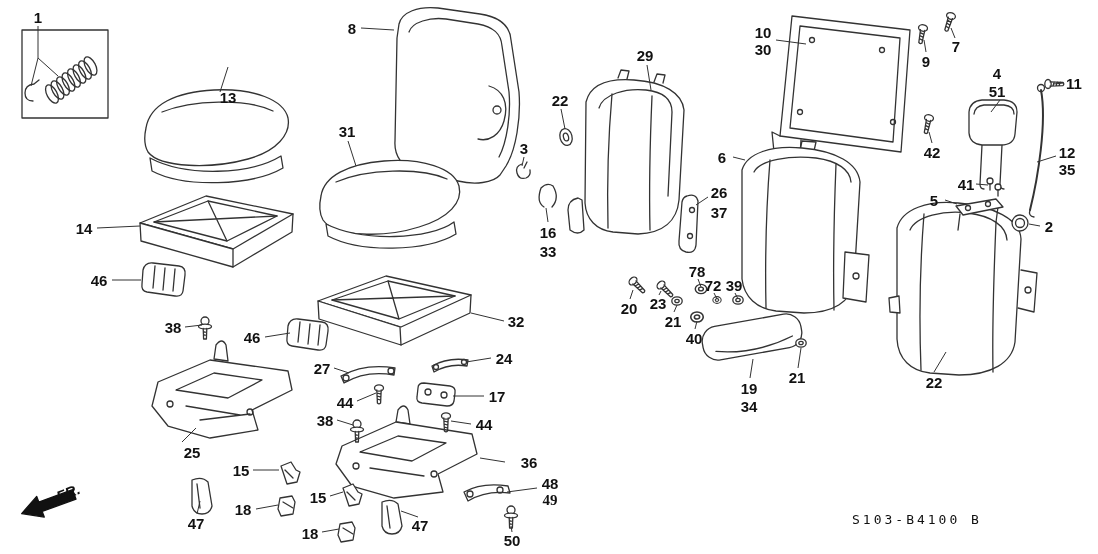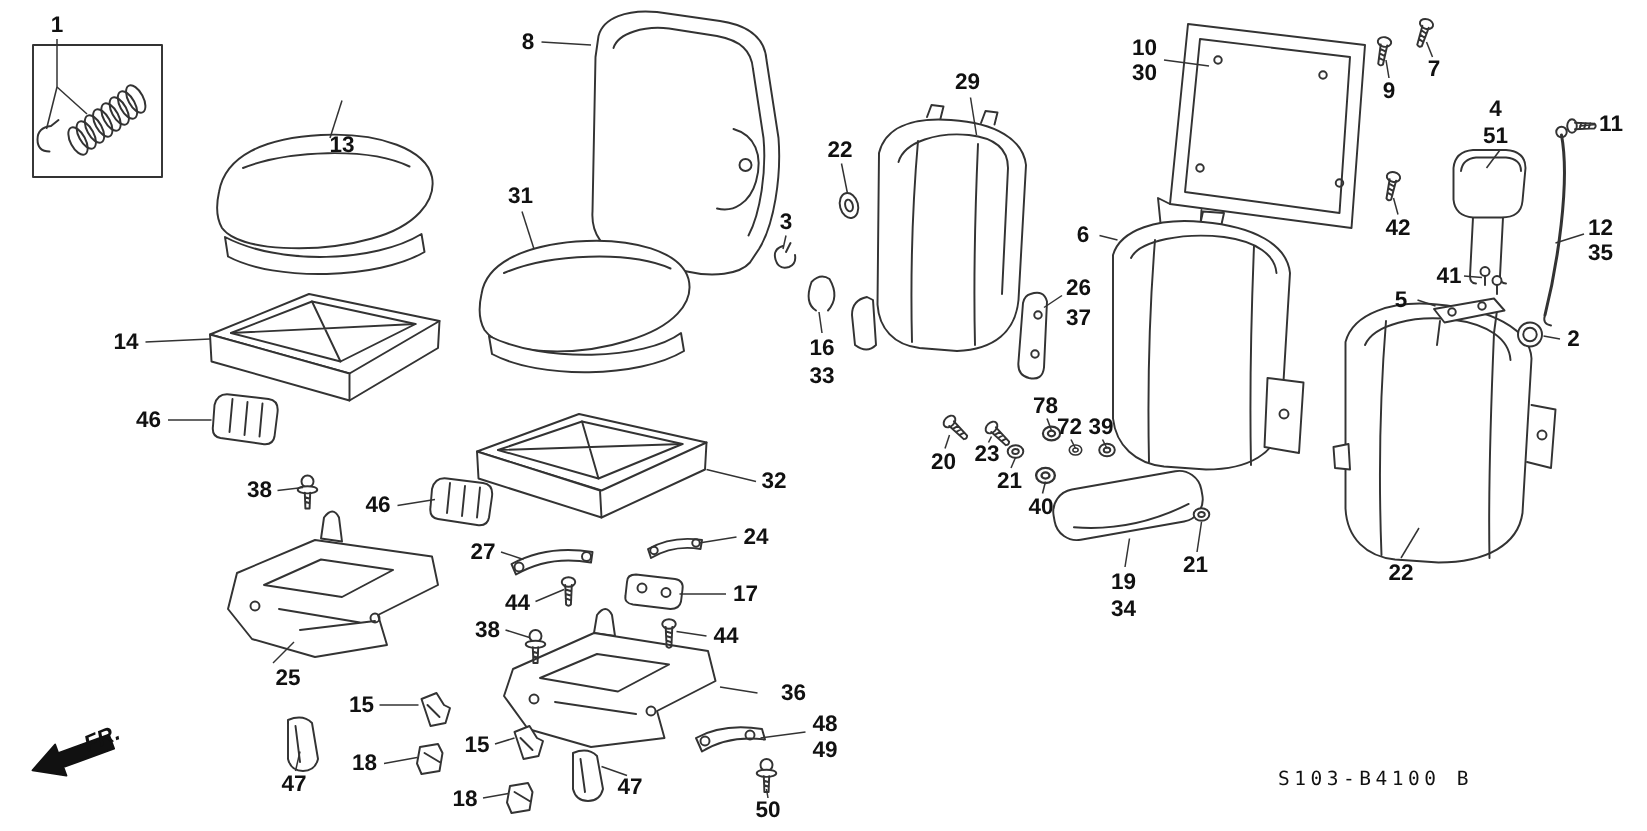--- a/index.html
+++ b/index.html
@@ -397,21 +397,21 @@
       <div class="callout" data-name="callout-34" style="left: 749px; top: 406px;">34</div>
       <div class="callout" data-name="callout-21" style="left: 797px; top: 377px;">21</div>
       <div class="callout" data-name="callout-28" style="left: 934px; top: 382px;">22</div>
       <div class="callout" data-name="callout-25" style="left: 176px; top: 452px; margin-left: 16px;">25</div>
       <div class="callout" data-name="callout-15" style="left: 241px; top: 470px;">15</div>
       <div class="callout" data-name="callout-18" style="left: 243px; top: 509px;">18</div>
       <div class="callout" data-name="callout-15" style="left: 318px; top: 497px;">15</div>
       <div class="callout" data-name="callout-18" style="left: 310px; top: 533px;">18</div>
       <div class="callout" data-name="callout-36" style="left: 517px; top: 462px; margin-left: 12px;">36</div>
       <div class="callout" data-name="callout-48" style="left: 550px; top: 483px;">48</div>
-      <div class="callout" data-name="callout-49" style="left: 550px; top: 500px;">49</div>
+      <div class="callout" data-name="callout-49" style="left: 550px; top: 500px; font-family: Liberation Serif, serif;">49</div>
       <div class="callout" data-name="callout-47" style="left: 196px; top: 523px;">47</div>
       <div class="callout" data-name="callout-47" style="left: 420px; top: 525px;">47</div>
       <div class="callout" data-name="callout-50" style="left: 512px; top: 540px;">50</div>
     </div>
 
   <div class="fr-label" data-name="fr-direction-label">FR.</div>
   <div class="diagram-code" data-name="diagram-code">S103-B4100 B</div>
 </div>
 
 </body></html>

